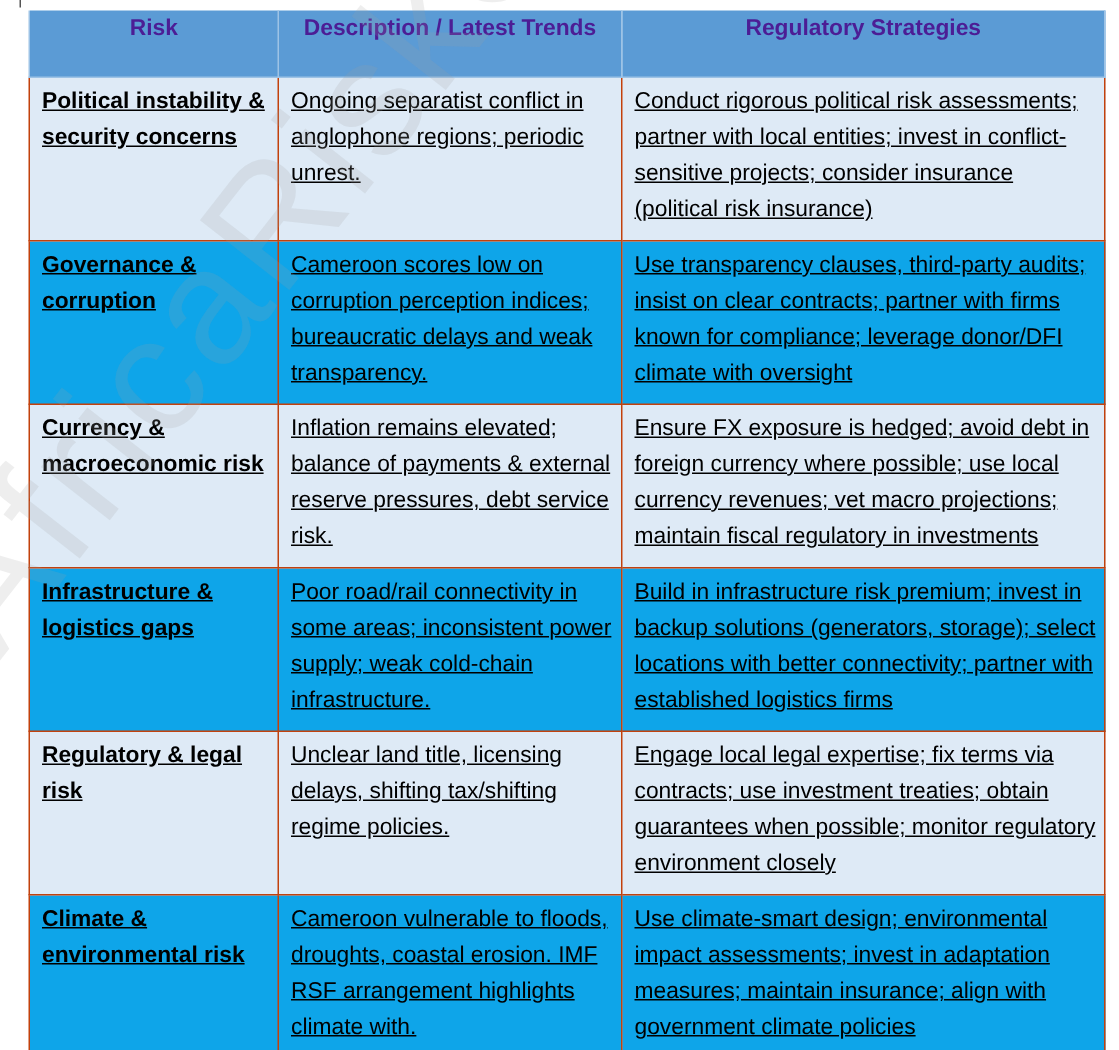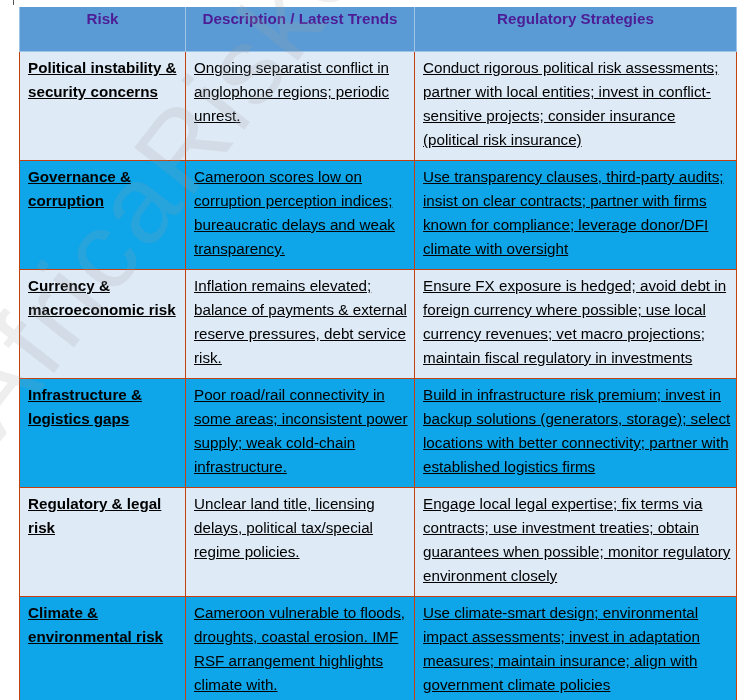--- a/index.html
+++ b/index.html
@@ -68,21 +68,21 @@
       <td>Inflation remains elevated; balance of payments &amp; external reserve pressures, debt service risk.</td>
       <td>Ensure FX exposure is hedged; avoid debt in foreign currency where possible; use local currency revenues; vet macro projections; maintain fiscal regulatory in investments</td>
     </tr>
     <tr class="plain">
       <td class="risk-name">Infrastructure &amp; logistics gaps</td>
       <td>Poor road/rail connectivity in some areas; inconsistent power supply; weak cold-chain infrastructure.</td>
       <td>Build in infrastructure risk premium; invest in backup solutions (generators, storage); select locations with better connectivity; partner with established logistics firms</td>
     </tr>
     <tr class="alt">
       <td class="risk-name">Regulatory &amp; legal risk</td>
-      <td>Unclear land title, licensing delays, political tax/special regime policies.</td>
+      <td>Unclear land title, licensing delays, shifting tax/shifting regime policies.</td>
       <td>Engage local legal expertise; fix terms via contracts; use investment treaties; obtain guarantees when possible; monitor regulatory environment closely</td>
     </tr>
     <tr class="plain">
       <td class="risk-name">Climate &amp; environmental risk</td>
       <td>Cameroon vulnerable to floods, droughts, coastal erosion. IMF RSF arrangement highlights climate with.</td>
       <td>Use climate-smart design; environmental impact assessments; invest in adaptation measures; maintain insurance; align with government climate policies</td>
     </tr>
   </tbody>
 </table>
 

